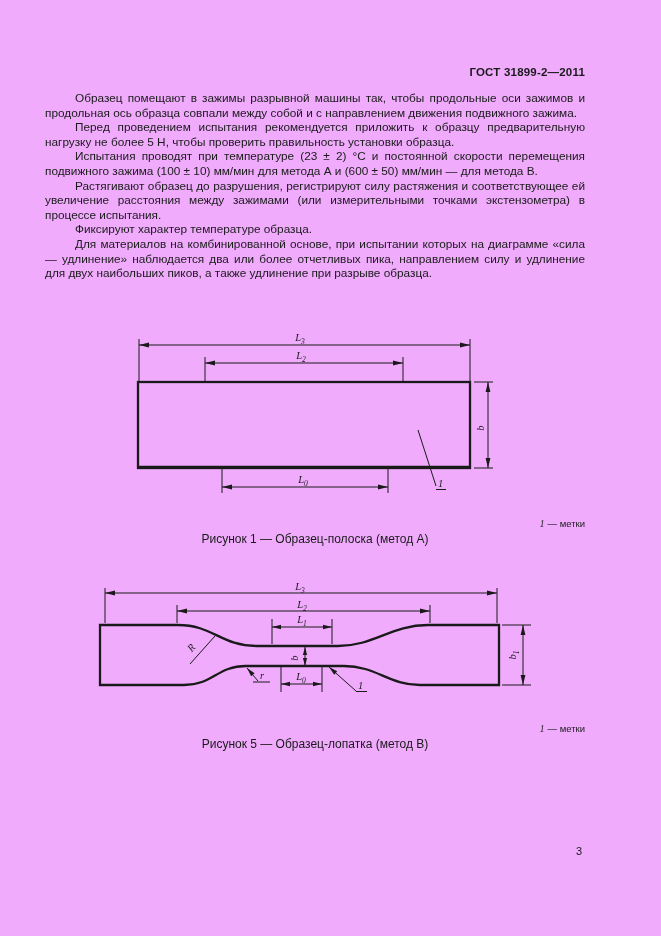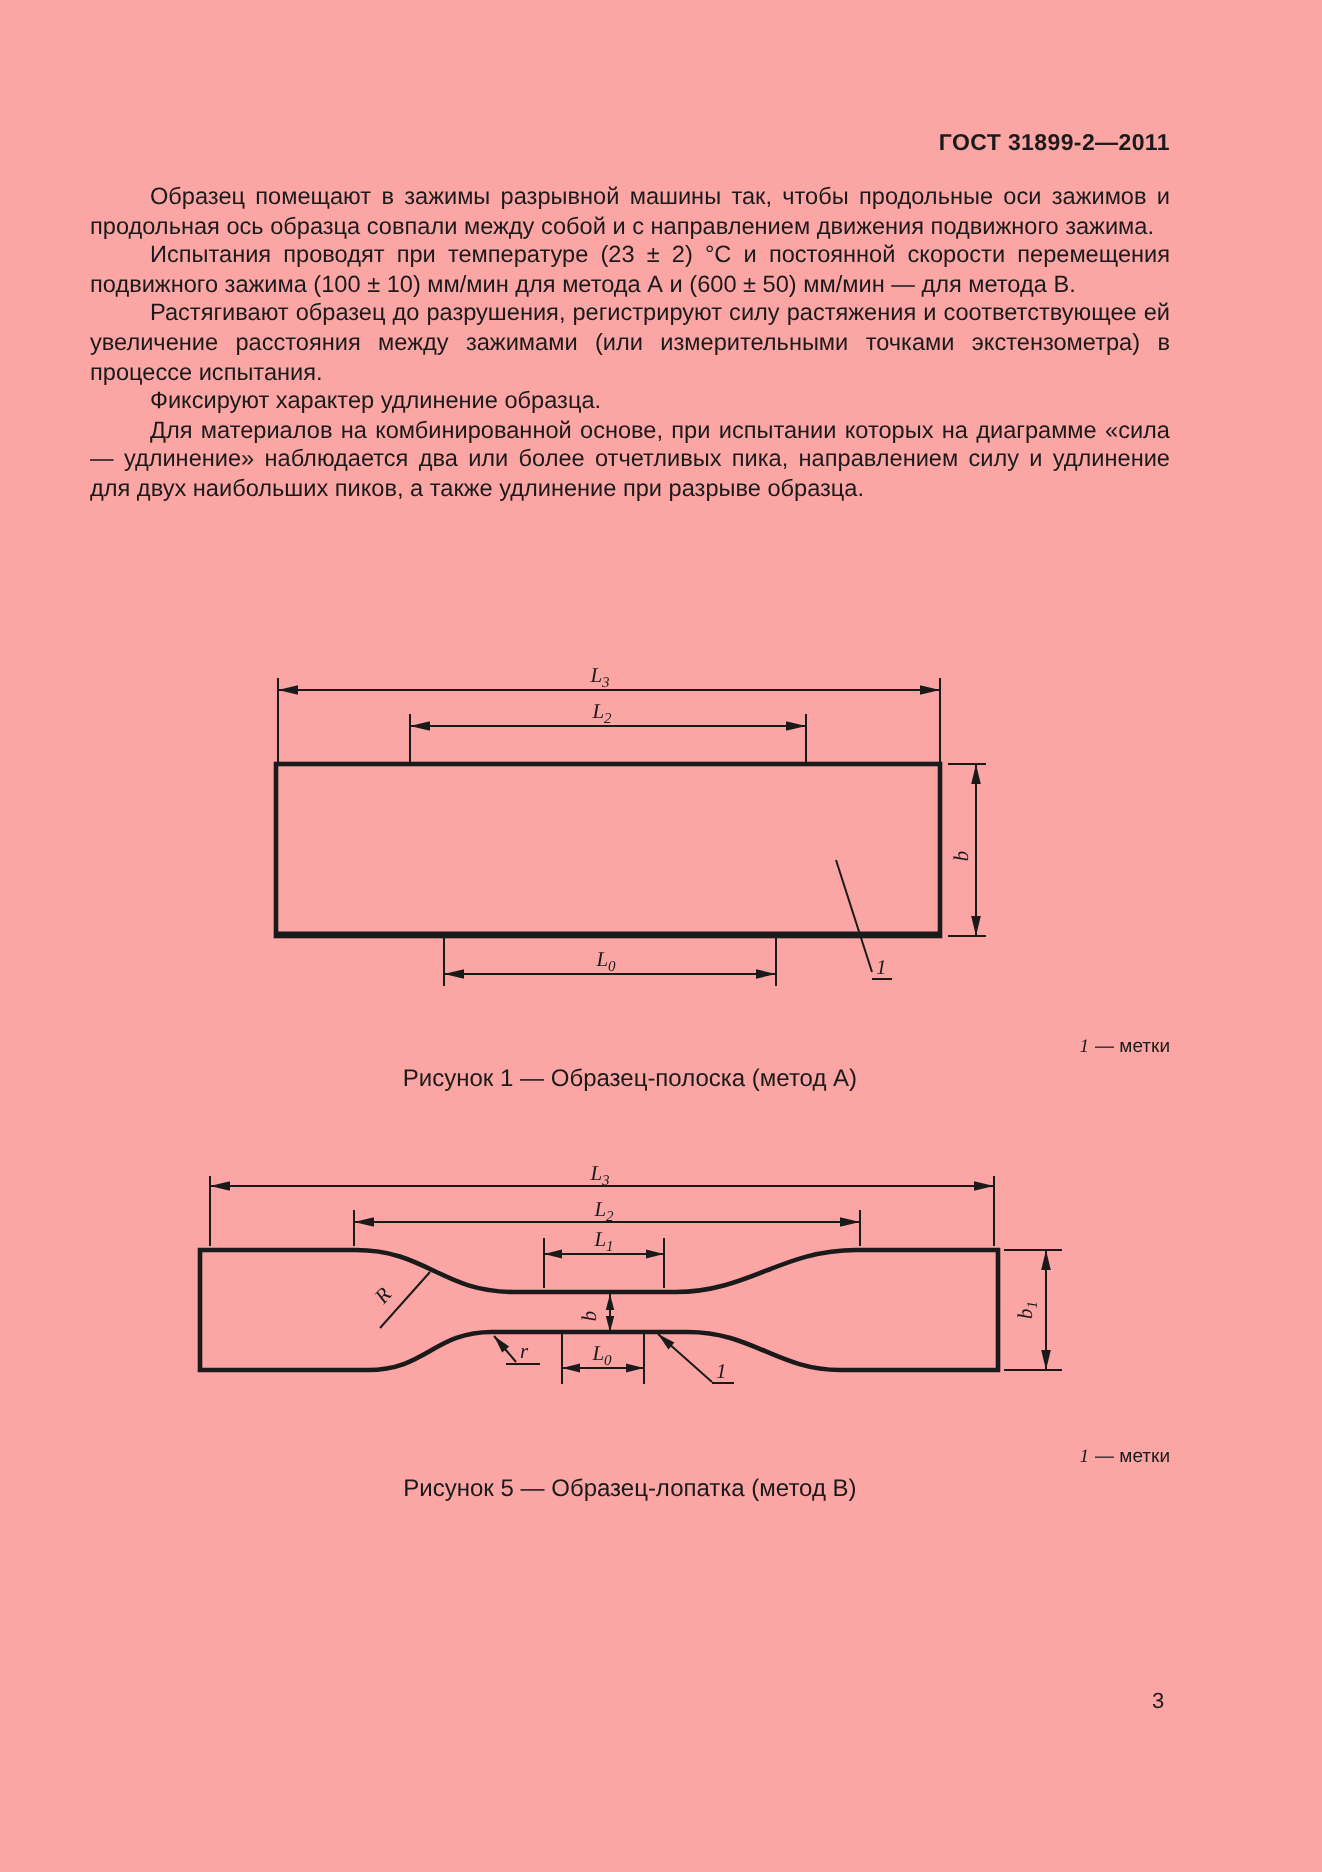--- a/index.html
+++ b/index.html
@@ -1,16 +1,16 @@
 <!DOCTYPE html>
 <html><head>
 <meta charset="utf-8">
 <style>
   html,body{margin:0;padding:0;background:#fff;}
-  .page{position:relative;width:661px;height:936px;background:#fca5a5;overflow:hidden;
+  .page{position:relative;width:661px;height:936px;background:#f0abfc;overflow:hidden;
         font-family:"Liberation Sans",sans-serif;color:#1a1a1a;}
   .doc-header{position:absolute;top:66px;left:45px;width:540px;text-align:right;
         font-weight:bold;font-size:11.5px;letter-spacing:.2px;}
   .body-text{position:absolute;top:91px;left:45px;width:540px;font-size:11.8px;
         line-height:14.6px;text-align:justify;}
   .body-text p{margin:0;text-indent:30px;}
   p.note{font-size:9.8px;line-height:13.5px;margin:5px 0 7px 0;}
   .note .sym{font-style:italic;font-family:"Liberation Serif",serif;}
   .note sub{font-size:7px;line-height:0;}
   .fig-svg{position:absolute;}
@@ -29,23 +29,24 @@
 </style>
 </head>
 <body>
 
 <div class="page">
 
   <div class="doc-header">ГОСТ 31899-2—2011</div>
 
   <div class="body-text">
     <p>Образец помещают в зажимы разрывной машины так, чтобы продольные оси зажимов и продольная ось образца совпали между собой и с направлением движения подвижного зажима.</p>
+    <p>Перед проведением испытания рекомендуется приложить к образцу предварительную нагрузку не более 5 Н, чтобы проверить правильность установки образца.</p>
     <p>Испытания проводят при температуре (23 ± 2) °С и постоянной скорости перемещения подвижного зажима (100 ± 10) мм/мин для метода А и (600 ± 50) мм/мин — для метода В.</p>
     <p>Растягивают образец до разрушения, регистрируют силу растяжения и соответствующее ей увеличение расстояния между зажимами (или измерительными точками экстензометра) в процессе испытания.</p>
-    <p>Фиксируют характер удлинение образца.</p>
+    <p>Фиксируют характер температуре образца.</p>
     <p>Для материалов на комбинированной основе, при испытании которых на диаграмме «сила — удлинение» наблюдается два или более отчетливых пика, направлением силу и удлинение для двух наибольших пиков, а также удлинение при разрыве образца.</p>
   </div>
 
   <svg class="fig-svg" style="left:125px;top:330px;" width="380" height="168" viewBox="125 330 380 168">
 
     <g>
       <rect x="138" y="382" width="332" height="86" class="outline"></rect>
       <line x1="137" y1="467.4" x2="471" y2="467.4" class="thickline"></line>
     </g>
 

